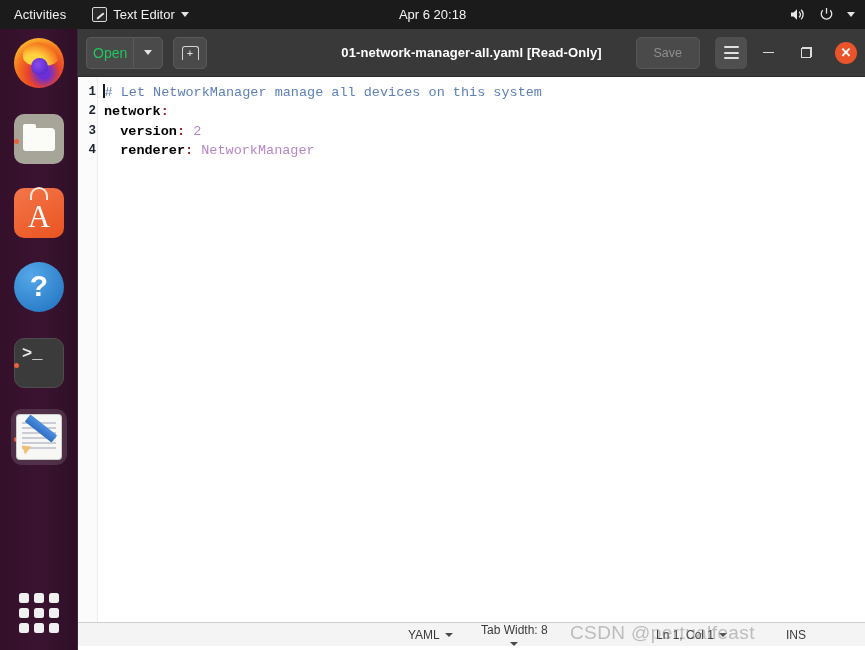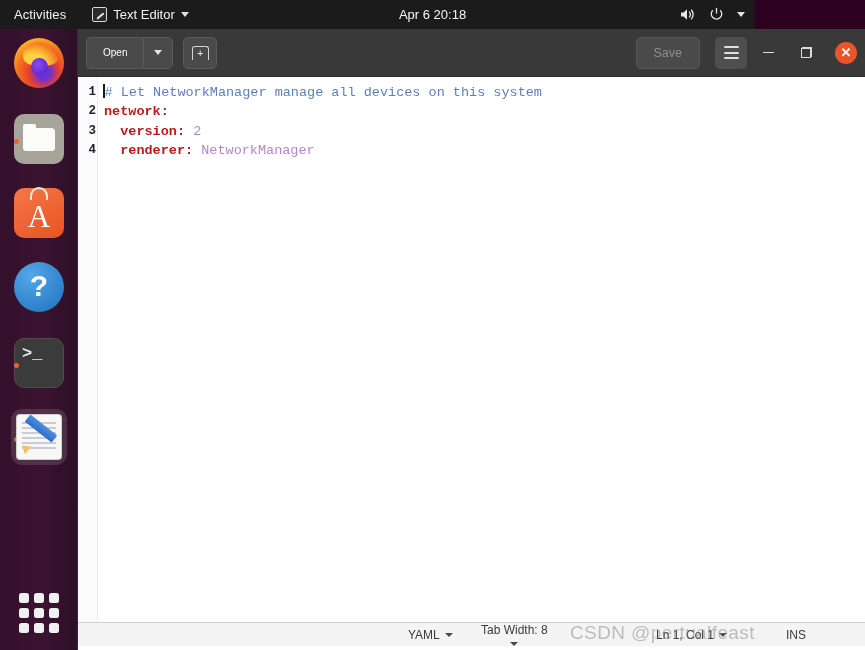--- a/index.html
+++ b/index.html
@@ -6,21 +6,21 @@
   html,body { width:865px; height:650px; overflow:hidden; }
   body {
     font-family:"Liberation Sans", sans-serif;
     background:#2c001e;
     position:relative;
     -webkit-font-smoothing:antialiased;
   }
 
   
   #topbar {
-    position:absolute; left:0; top:0; width:755px; height:29px;
+    position:absolute; left:0; top:0; width:865px; height:29px;
     background:#1b1b1b;
     display:flex; align-items:center;
     font-size:12.5px; color:#e6e6e6;
     z-index:40;
   }
   #activities { padding:0 12px 0 14px; font-size:13px; color:#f2f2f2; letter-spacing:.1px; }
   #appmenu { display:flex; align-items:center; gap:6px; padding-left:14px; }
   #appmenu .apptxt { font-size:13px; color:#f2f2f2; }
   .te-mini {
     width:15px; height:15px; border:1.4px solid #d9d9d9; border-radius:2px;
@@ -138,23 +138,23 @@
     position:absolute; left:78px; top:29px; width:787px; height:621px;
     background:#ffffff; overflow:hidden; z-index:20;
   }
   #headerbar {
     height:48px; background:#393939;
     display:flex; align-items:center; padding:0 8px;
     position:relative; border-bottom:1px solid #2a2a2a;
   }
   .hb-left { display:flex; align-items:center; gap:0; }
   .btn-open {
-    height:32px; padding:0 16px; background:#4a4a4a; border:1px solid #5a5a5a;
+    height:32px; padding:0 6px; background:#4a4a4a; border:1px solid #5a5a5a;
     border-right:none; border-radius:5px 0 0 5px;
-    color:#ffffff; font-size:10px; display:flex; align-items:center;
+    color:#22c55e; font-size:14px; display:flex; align-items:center;
   }
   .btn-open-arrow {
     height:32px; width:30px; background:#4a4a4a; border:1px solid #5a5a5a;
     border-radius:0 5px 5px 0;
     display:flex; align-items:center; justify-content:center;
   }
   .btn-icon {
     height:32px; width:34px; margin-left:10px; background:#4a4a4a;
     border:1px solid #5a5a5a; border-radius:5px;
     display:flex; align-items:center; justify-content:center;
@@ -209,21 +209,21 @@
     padding-top:6px; text-align:right;
     font-family:"Liberation Mono", monospace;
   }
   #gutter .gl {
     height:19.4px; line-height:19.4px; font-size:12.5px; font-weight:700;
     color:#1d2333; padding-right:1px;
   }
   #codearea { flex:1; padding:6px 0 0 6px; }
   #codearea .cl { height:19.4px; line-height:19.4px; white-space:pre; }
   .tk-comment { color:#5e80b8;text-align:center; }
-  .tk-key { color:#b91c1c; font-weight:700; }
+  .tk-key { color:#000000; font-weight:700; }
   .tk-punct { color:#a61b28; font-weight:700; }
   .tk-val { color:#b585c9; }
   .caret {
     display:inline-block; width:1.5px; height:14px; background:#1a1a1a;
     vertical-align:-2px; margin-left:-1px;
   }
 
   
   #statusbar {
     height:24px; background:#f4f4f4; border-top:1px solid #cfcfcf;
@@ -342,20 +342,21 @@
         <span class="tri-down"></span>
       </div>
       <div class="btn-icon">
         <span class="newtab-ico">
             <span class="plus">+</span>
           </span>
       </div>
     </div>
 
     <div class="hb-center">
+      <div class="hb-title">01-network-manager-all.yaml [Read-Only]</div>
     </div>
 
     <div class="hb-right">
       <div class="btn-save">Save</div>
       <div class="btn-burger">
           <i></i>
           <i></i>
           <i></i>
         </div>
       <div class="wc">

